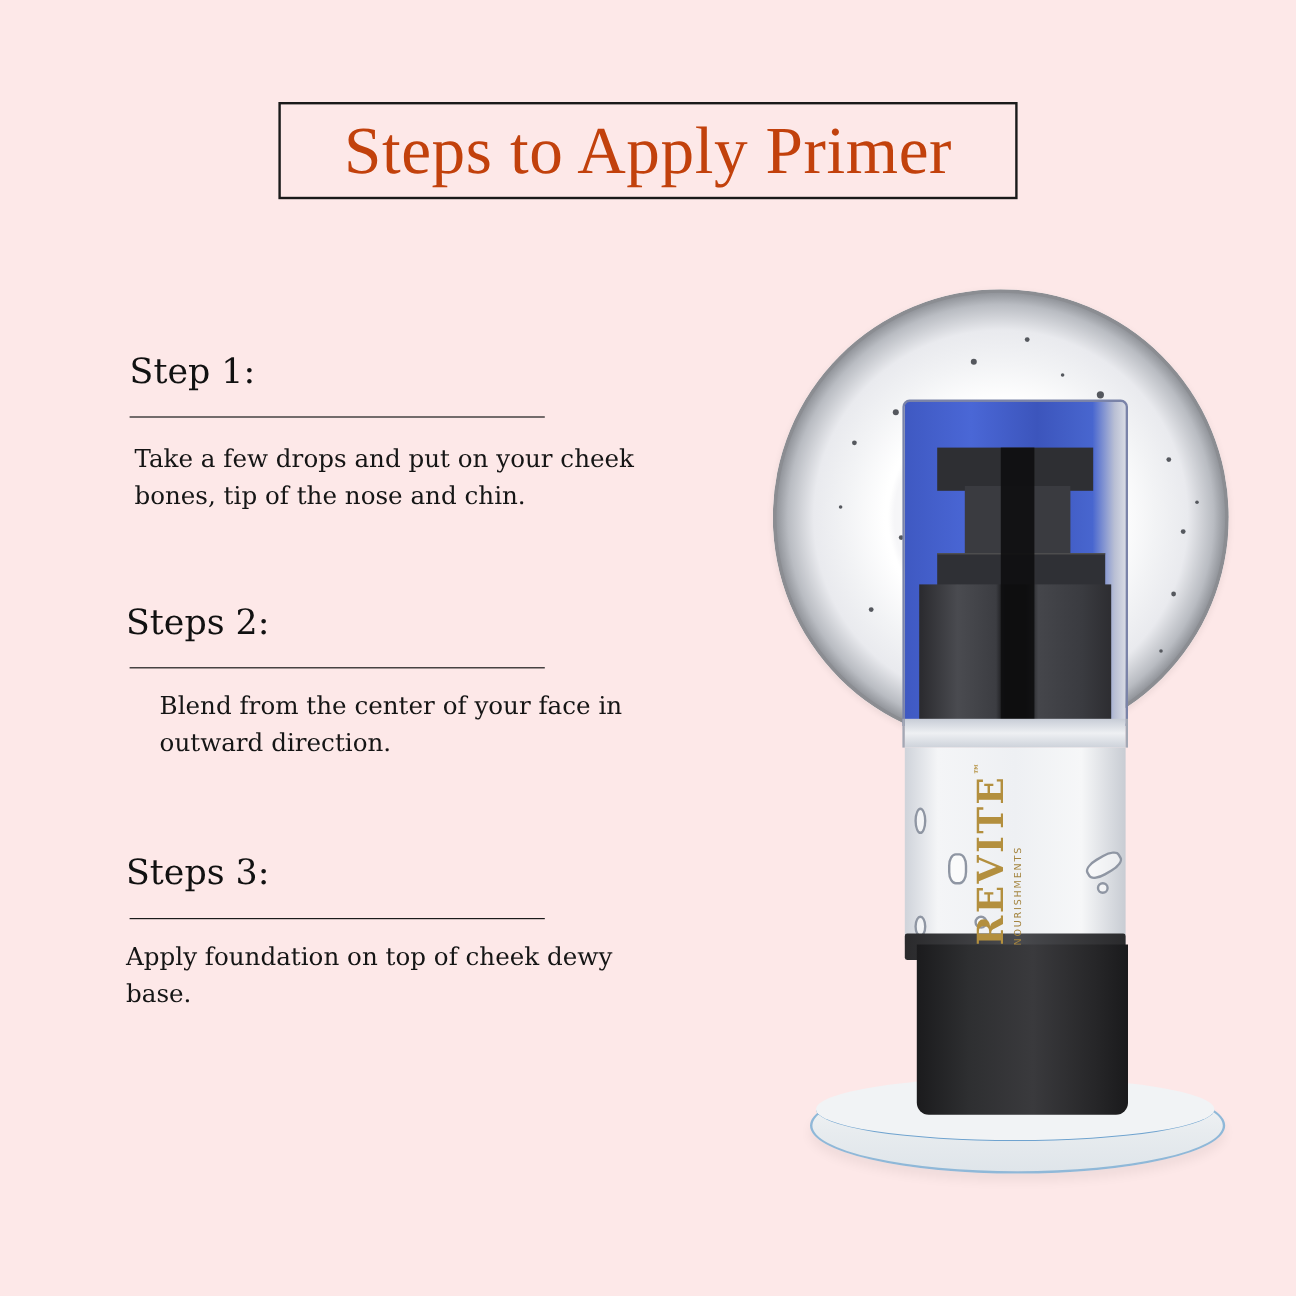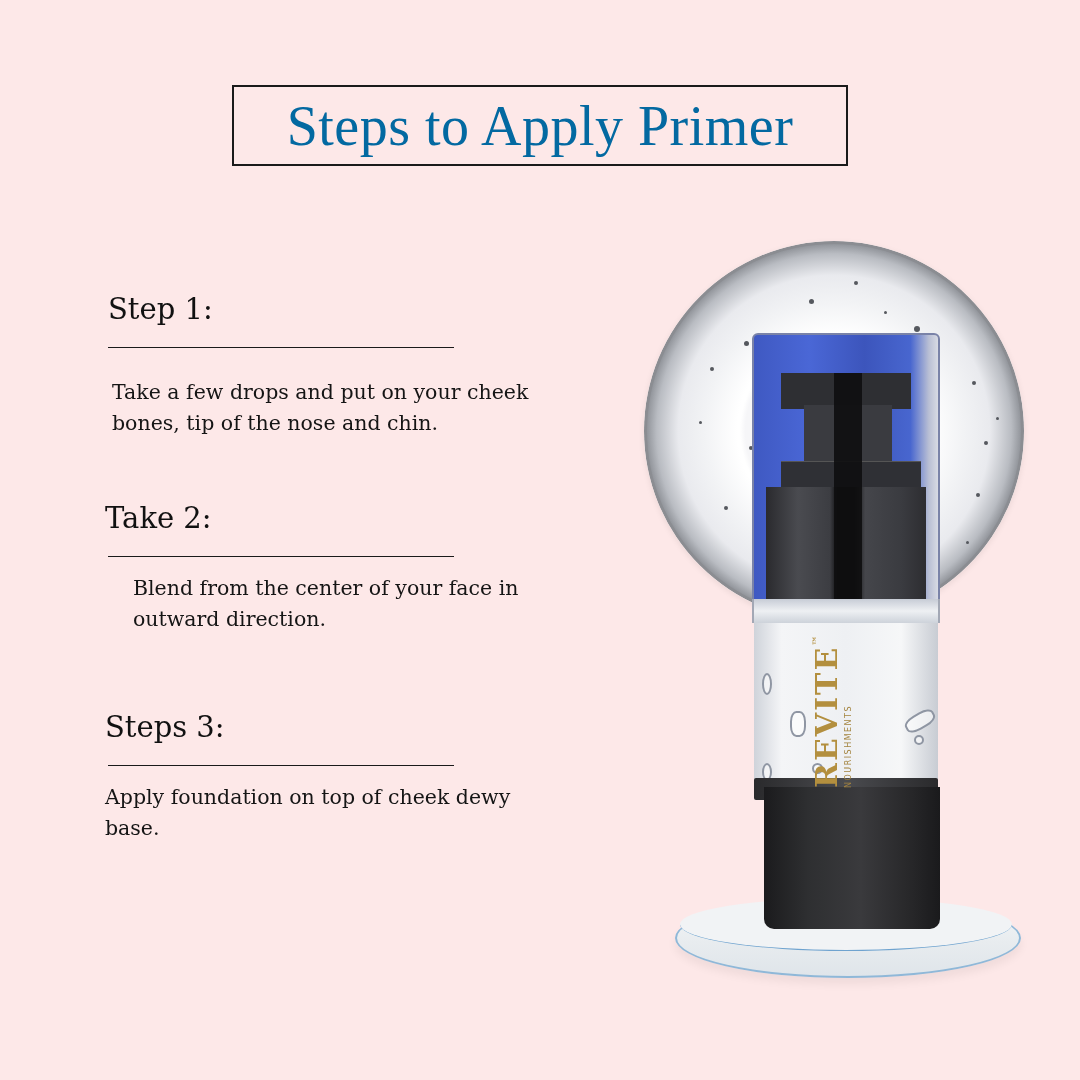--- a/index.html
+++ b/index.html
@@ -25,21 +25,21 @@
       box-sizing: content-box;
       display: flex;
       align-items: center;
       justify-content: center;
     }
     .title-text {
       font-family: "Liberation Serif", "DejaVu Serif", serif;
       font-size: 56px;
       line-height: 1;
       letter-spacing: 0.5px;
-      color: #0369a1;
+      color: #c2410c;
       white-space: nowrap;
       text-align: right;
     }
     .step-heading {
       position: absolute;
       font-family: "DejaVu Serif", "Liberation Serif", serif;
       font-size: 29px;
       line-height: 1;
       color: #111;
       white-space: nowrap;
@@ -247,26 +247,26 @@
 </head>
 <body>
 
 <div class="title-box">
   <span class="title-text">Steps to Apply Primer</span>
 </div>
 
 <div>
   <div class="step-heading" style="left:108px; top:295px;">Step 1:</div>
   <div class="step-rule" style="top:347px;"></div>
-  <div class="step-body" style="left:112px; top:377px;">Take a few drops and put  on your cheek
+  <div class="step-body" style="left:112px; top:367px;">Take a few drops and put  on your cheek
 bones, tip of the nose and chin.</div>
 </div>
 
 <div>
-  <div class="step-heading" style="left:105px; top:504px;">Take 2:</div>
+  <div class="step-heading" style="left:105px; top:504px;">Steps 2:</div>
   <div class="step-rule" style="top:556px;"></div>
   <div class="step-body" style="left:105px; top:573px;margin-left:28px;">Blend from the center of your face in
 outward direction.</div>
 </div>
 
 <div>
   <div class="step-heading" style="left:105px; top:713px;">Steps 3:</div>
   <div class="step-rule" style="top:765px;"></div>
   <div class="step-body" style="left:105px; top:782px;">Apply foundation on top of cheek dewy
 base.</div>

